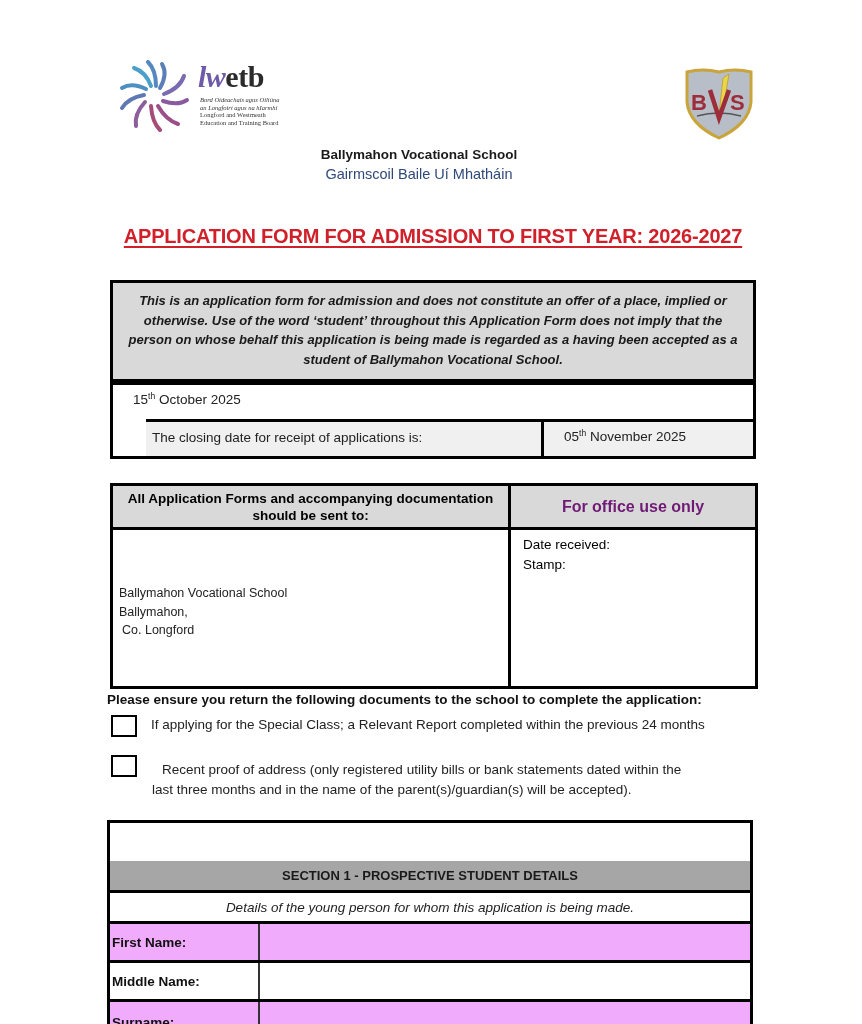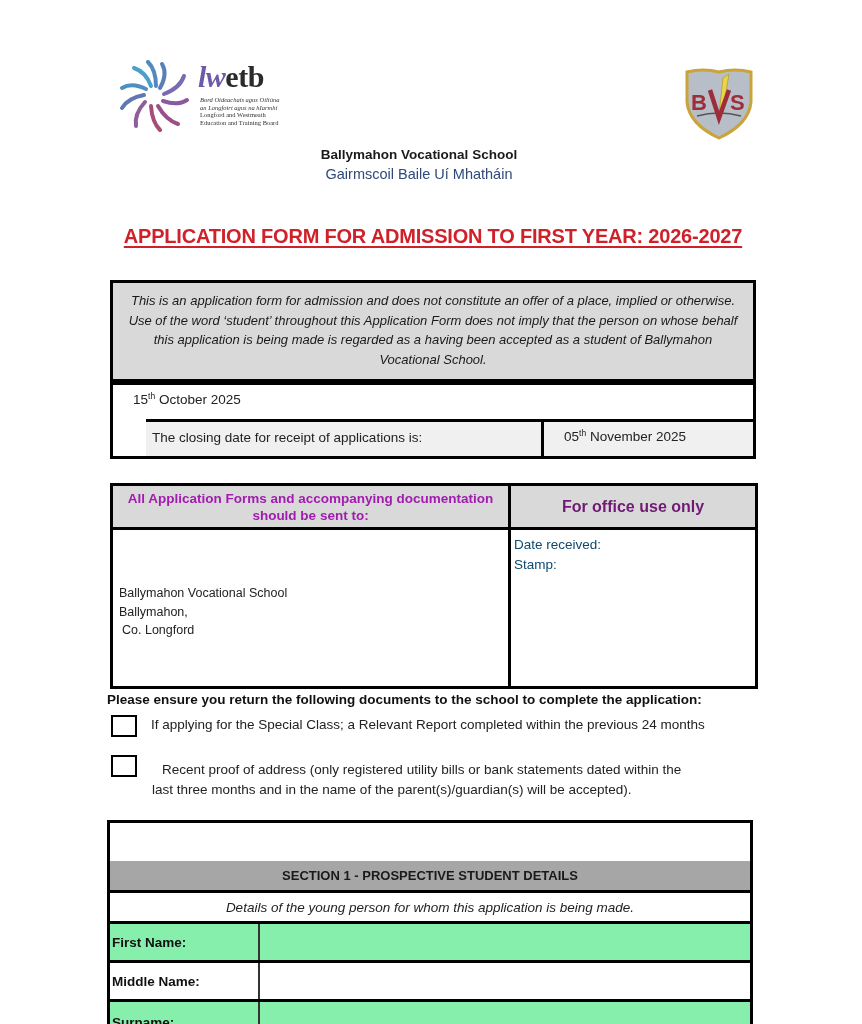--- a/index.html
+++ b/index.html
@@ -19,56 +19,56 @@
   
   .crest { left: 683px; top: 66px; width: 72px; height: 74px; }
 
   .school-name { left: 0; width: 838px; top: 147px; text-align: center; font-size: 13.5px; font-weight: bold; color: #1a1a1a; }
   .school-irish { left: 0; width: 838px; top: 166px; text-align: center; font-size: 14.5px; color: #2f4a7a; }
 
   .main-title { left: 0; width: 866px; top: 225px; text-align: center; font-size: 20px; font-weight: bold; color: #d0202a; text-decoration: underline; text-decoration-thickness: 1.5px; text-underline-offset: 3px; letter-spacing: -0.2px; }
 
   
   .t1 { left: 110px; top: 280px; width: 646px; border: 3px solid #000; }
-  .t1 .notice { background: #d9d9d9; border-bottom: 3px solid #000; padding: 8px 10px 10px 10px; text-align: center; font-size: 13px; line-height: 19.5px; font-style: italic; font-weight: normal; color: #1a1a1a; }
+  .t1 .notice { background: #d9d9d9; border-bottom: 3px solid #000; padding: 8px 10px 10px 10px; text-align: center; font-size: 13px; line-height: 19.5px; font-style: italic; font-weight: bold; color: #1a1a1a; }
   .t1 .row { display: flex; border-top: 3px solid #000; height: 37px; }
   .t1 .row:first-of-type { border-top: none; }
   .t1 .row .lbl { width: 398px; border-right: 3px solid #000; padding: 8px 6px; font-size: 13.5px; color: #222; }
   .t1 .row .val { flex: 1; padding: 7px 20px; font-size: 13.5px; color: #222; }
   .t1 .row.alt { background: #f0f0f0; margin-left: 33px; }
   .t1 sup { font-size: 8.5px; vertical-align: 5px; line-height: 0; }
 
   
   .t2 { left: 110px; top: 483px; width: 648px; height: 206px; border: 3px solid #000; display: flex; flex-direction: column; }
   .t2 .head { display: flex; height: 44px; background: #d9d9d9; border-bottom: 3px solid #000; }
-  .t2 .head .c1 { width: 398px; border-right: 3px solid #000; display: flex; align-items: center; justify-content: center; text-align: center; font-size: 13.5px; line-height: 17px; font-weight: bold; color: #a21caf; padding: 0 4px; }
+  .t2 .head .c1 { width: 398px; border-right: 3px solid #000; display: flex; align-items: center; justify-content: center; text-align: center; font-size: 13.5px; line-height: 17px; font-weight: bold; color: #000000; padding: 0 4px; }
   .t2 .head .c2 { flex: 1; display: flex; align-items: center; justify-content: center; font-size: 16px; font-weight: bold; color: #701a75; }
   .t2 .body { display: flex; flex: 1; }
   .t2 .body .c1 { width: 398px; border-right: 3px solid #000; position: relative; }
-  .t2 .body .c2 { flex: 1; padding: 5px 3px; font-size: 13.5px; line-height: 20px; color: #0c4a6e; }
+  .t2 .body .c2 { flex: 1; padding: 5px 12px; font-size: 13.5px; line-height: 20px; color: #000000; }
   .address { position: absolute; left: 6px; top: 54px; font-size: 12.5px; line-height: 18.5px; color: #222; }
   .address .l3 { padding-left: 3px; }
 
   .ensure { left: 107px; top: 692px; font-size: 13.5px; font-weight: bold; color: #111; white-space: nowrap; }
   .checkbox { width: 26px; height: 22px; border: 2.5px solid #000; background: #fff; cursor: pointer; }
   .cb1 { left: 111px; top: 715px; }
   .cb2 { left: 111px; top: 755px; }
   .req1 { left: 151px; top: 717px; font-size: 13.5px; color: #222; white-space: nowrap; }
   .req2 { left: 152px; top: 760px; width: 610px; font-size: 13.5px; line-height: 20px; color: #222; }
   .req2 .first { padding-left: 10px; }
 
   
   .t3 { left: 107px; top: 820px; width: 646px; border: 3px solid #000; }
   .t3 .sec-head { background: #a6a6a6; height: 32px; display: flex; align-items: center; justify-content: center; font-size: 13px; font-weight: bold; color: #1a1a1a; border-bottom: 3px solid #000; margin-top: 38px; }
   .t3 .sec-sub { background: #fff; height: 31px; display: flex; align-items: center; justify-content: center; font-size: 13.5px; font-style: italic; color: #222; border-bottom: 3px solid #000; }
   .t3 .frow { display: flex; height: 39px; border-bottom: 3px solid #000; }
   .t3 .frow:last-child { border-bottom: none; height: 40px; }
   .t3 .frow .flbl { width: 150px; border-right: 2px solid #333; display: flex; align-items: center; padding-left: 2px; font-size: 13.5px; font-weight: bold; color: #111; }
   .t3 .frow .finp { flex: 1; border: none; outline: none; background: transparent; font-size: 13.5px; padding: 0 6px; }
-  .t3 .frow.shade { background: #86efac; }
+  .t3 .frow.shade { background: #f0abfc; }
 </style>
 </head>
 <body>
 
 <div class="abs lwetb">
   <svg class="swirl" viewBox="0 0 72 72">
     <g transform="translate(36,36)">
       <g stroke-linecap="round" fill="none" stroke-width="4">
         <path d="M6 -8 Q14 -22 8 -32" stroke="#5a7fb8"></path>
         <path d="M10 -2 Q26 -8 30 -20" stroke="#7a6ab0"></path>

